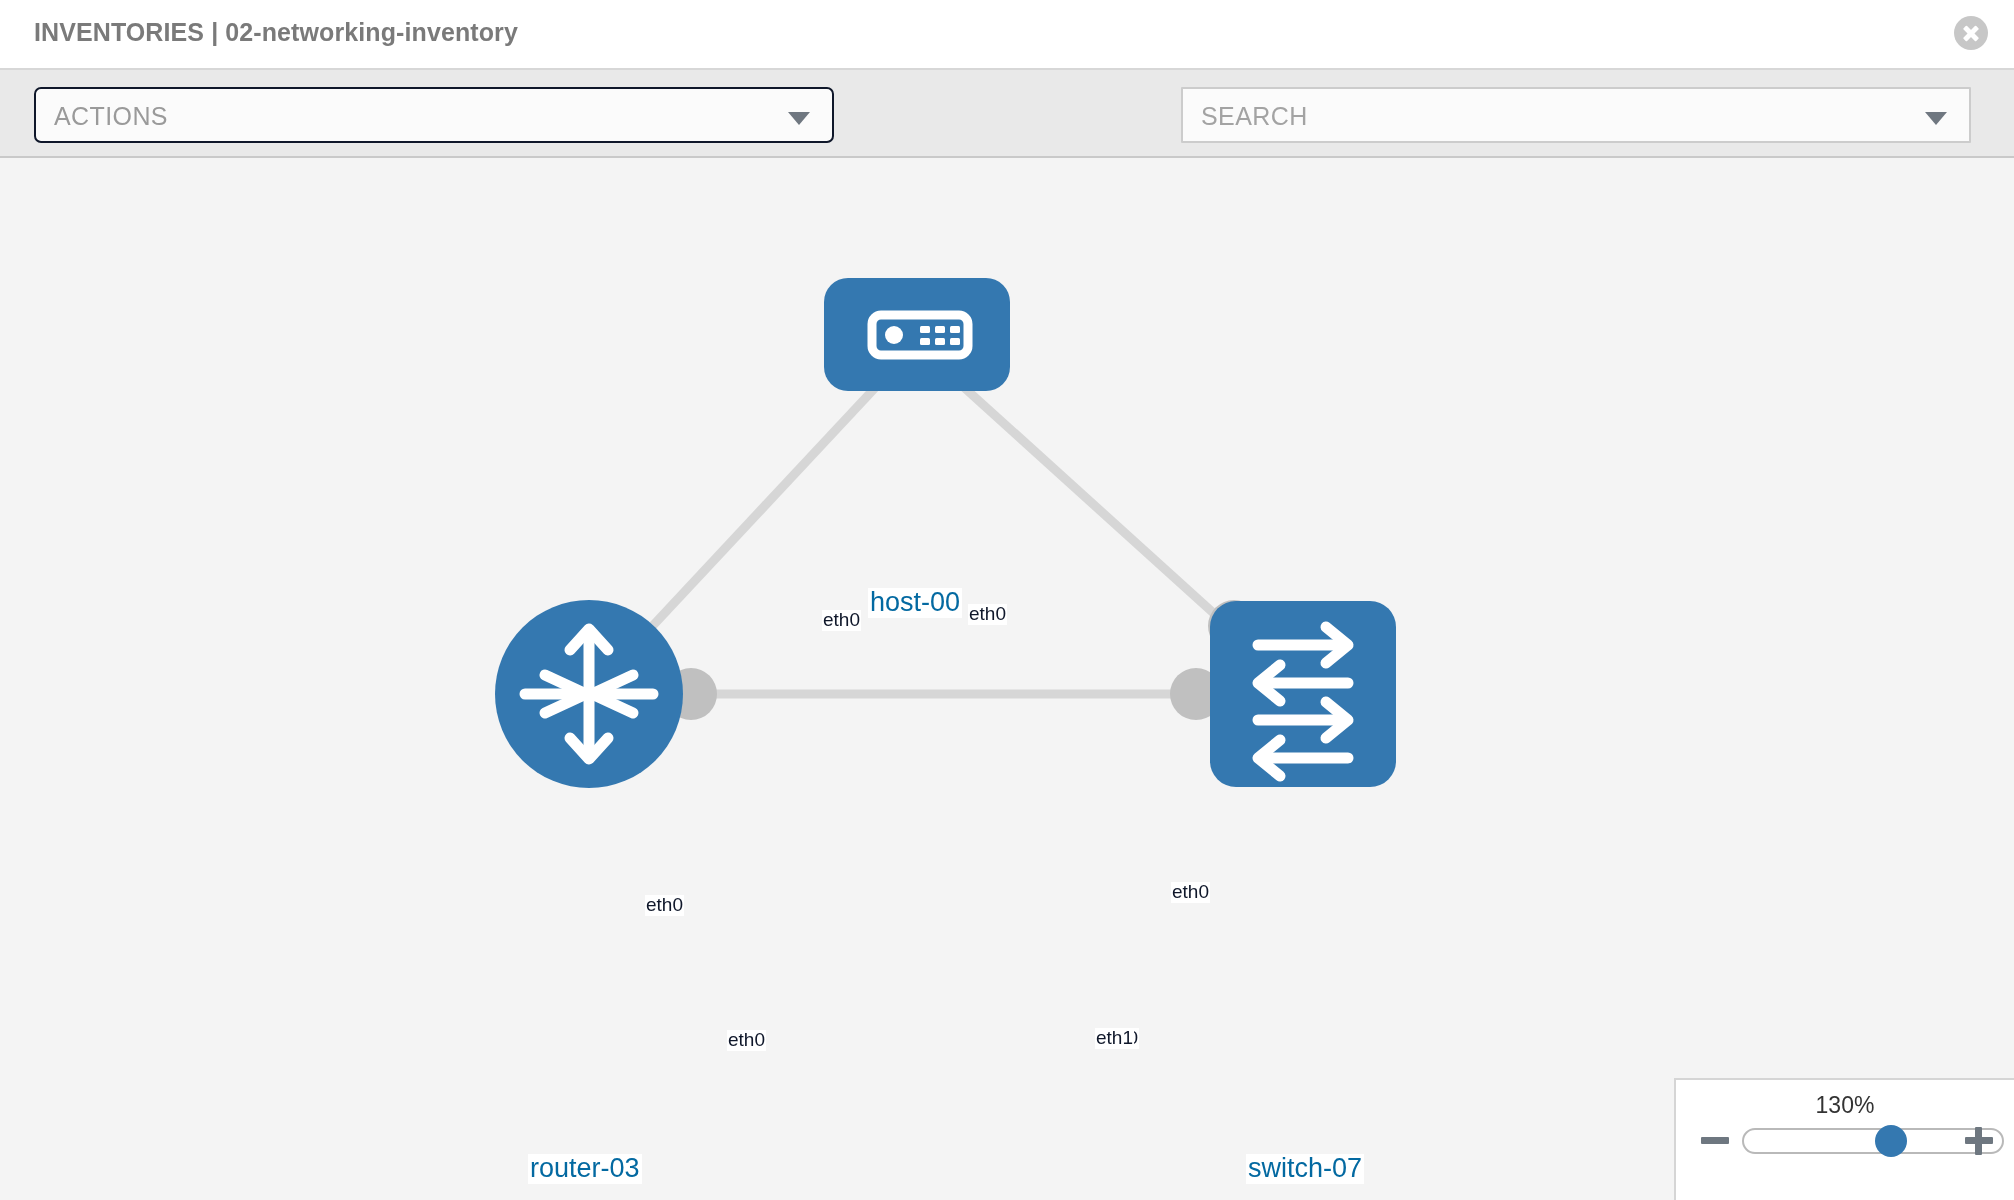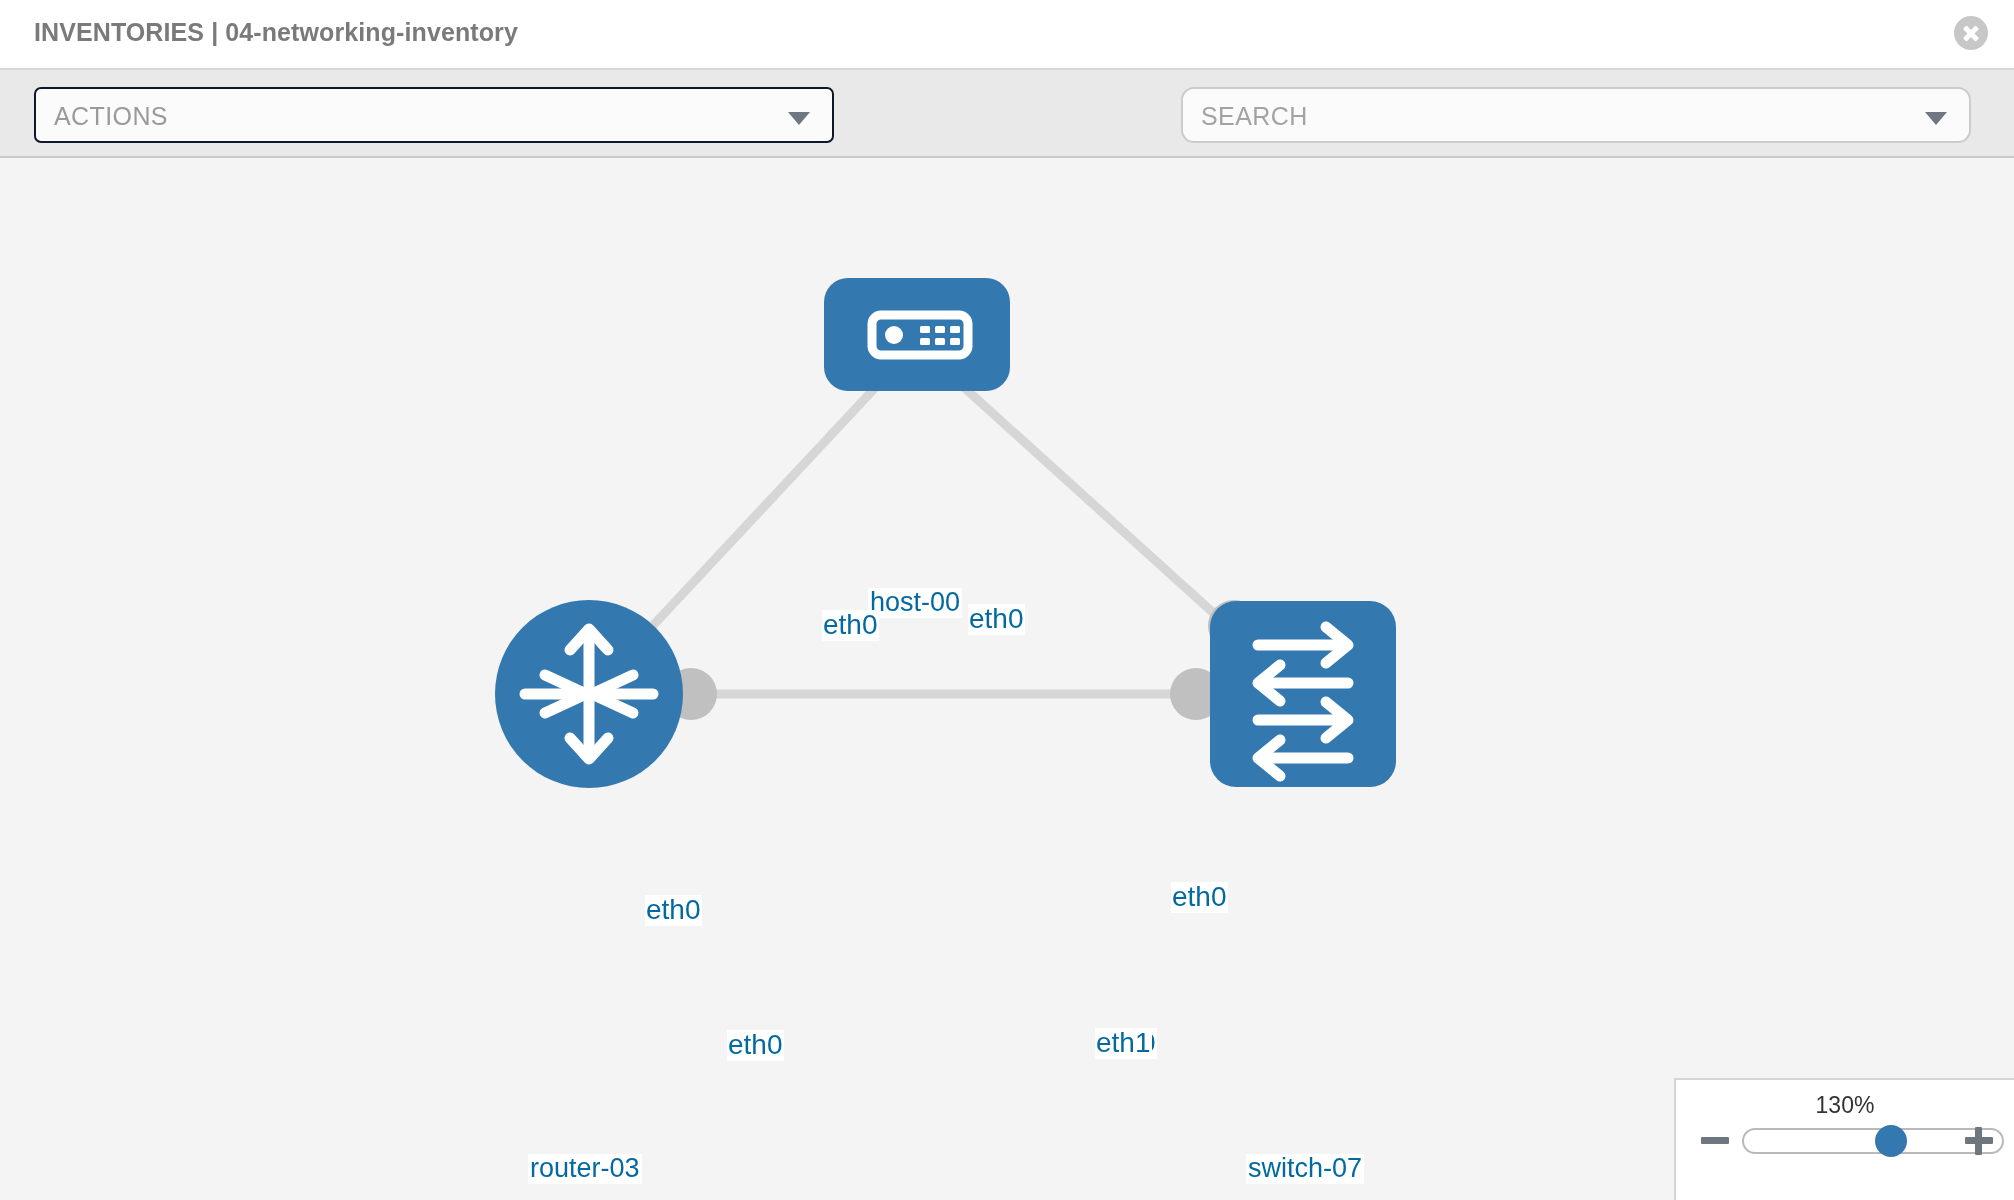--- a/index.html
+++ b/index.html
@@ -118,21 +118,21 @@
   #key-ic    { left: 1108px; }
 
   .search-box {
     position: absolute;
     left: 1181px;
     top: 17px;
     width: 790px;
     height: 56px;
     background: #fbfbfb;
     border: 2px solid #cccccc;
-    border-radius: 13px;
+    border-radius: 1px;
     box-sizing: border-box;
     cursor: text;
   }
   .search-label {
     position: absolute;
     left: 18px;
     top: 13px;
     font-size: 25px;
     color: #a3a3a3;
     letter-spacing: 0.4px;
@@ -160,22 +160,22 @@
     position: absolute;
     font-size: 27px;
     color: #0369a1;
     background: #ffffff;
     white-space: nowrap;
     padding: 0 2px;
     line-height: 1.1;
   }
   .port-label {
     position: absolute;
-    font-size: 28px;
-    color: #0369a1;
+    font-size: 19px;
+    color: #0f172a;
     background: #ffffff;
     white-space: nowrap;
     padding: 0 1px;
     line-height: 1.1;
     text-align: center;
   }
 
   
   .zoom-panel {
     position: absolute;
@@ -245,21 +245,21 @@
     background: #3478b0;
     cursor: grab;
   }
 </style>
 </head>
 <body>
 
 <div id="app">
 
   <div class="header">
-    <div class="page-title">INVENTORIES | 04-networking-inventory</div>
+    <div class="page-title">INVENTORIES | 02-networking-inventory</div>
     <div class="close-btn"></div>
   </div>
 
   <div class="toolbar">
 
     <div class="actions-select">
       <span class="actions-label">ACTIONS</span>
       <span class="caret"></span>
     </div>
 

